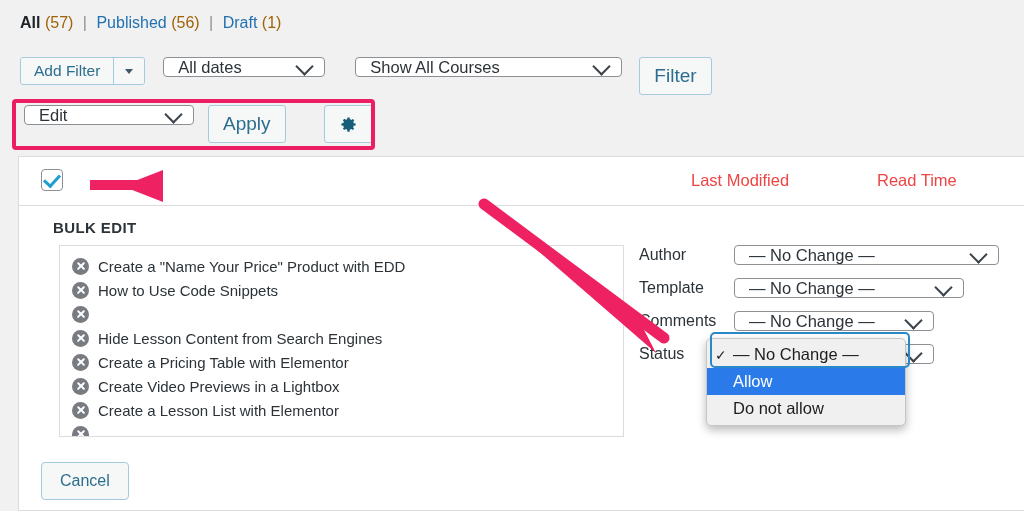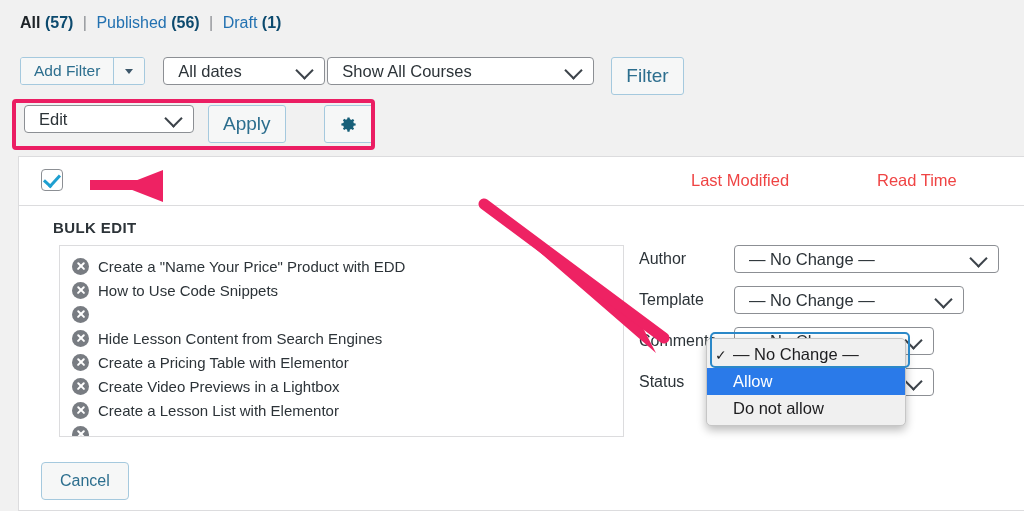--- a/index.html
+++ b/index.html
@@ -29,22 +29,22 @@
   .subsubsub .item { display: inline; }
   .subsubsub .lbl-current {
     color: #1d2327;
     font-weight: bold;
   }
   .subsubsub .lbl-link {
     color: #2271b1;
     font-weight: normal;
   }
   .subsubsub .count {
-    color: #0c4a6e;
-    font-weight: bold;
+    color: #a16207;
+    font-weight: normal;
   }
   .subsubsub .sep {
     color: #8c8f94;
     padding: 0 5px;
   }
 
   
   .toolbar-1 {
     position: absolute;
     left: 20px;
@@ -79,21 +79,21 @@
     background: #f6f7f7;
   }
   .split-btn .caret .tri {
     width: 0; height: 0;
     border-left: 4px solid transparent;
     border-right: 4px solid transparent;
     border-top: 5px solid #3d586b;
   }
 
   select.wpselect, .fakeselect {
-    height: 28px;
+    height: 20px;
     box-sizing: border-box;
     background: #fff;
     border: 1px solid #8c8f94;
     border-radius: 4px;
     color: #2c3338;
     font-family: "Liberation Sans", sans-serif;
     font-size: 16.5px;
     padding: 0 40px 0 14px;
     display: flex;
     align-items: center;
@@ -391,21 +391,21 @@
   <div class="split-btn">
     <div class="main">Add Filter</div>
     <div class="caret">
         <span class="tri"></span>
       </div>
   </div>
   <div class="fakeselect w-dates" style="width:162px; margin-left:18px;">
     <span>All dates</span>
     <span class="chev"></span>
   </div>
-  <div class="fakeselect w-courses" style="width:267px; margin-left:2px;">
+  <div class="fakeselect w-courses" style="width:267px; margin-left:30px;">
     <span>Show All Courses</span>
     <span class="chev"></span>
   </div>
   <div class="btn-outline" style="margin-left:17px;">Filter</div>
 </div>
 
 <div class="toolbar-2">
   <div class="fakeselect" style="width:170px;">
     <span>Edit</span>
     <span class="chev"></span>

